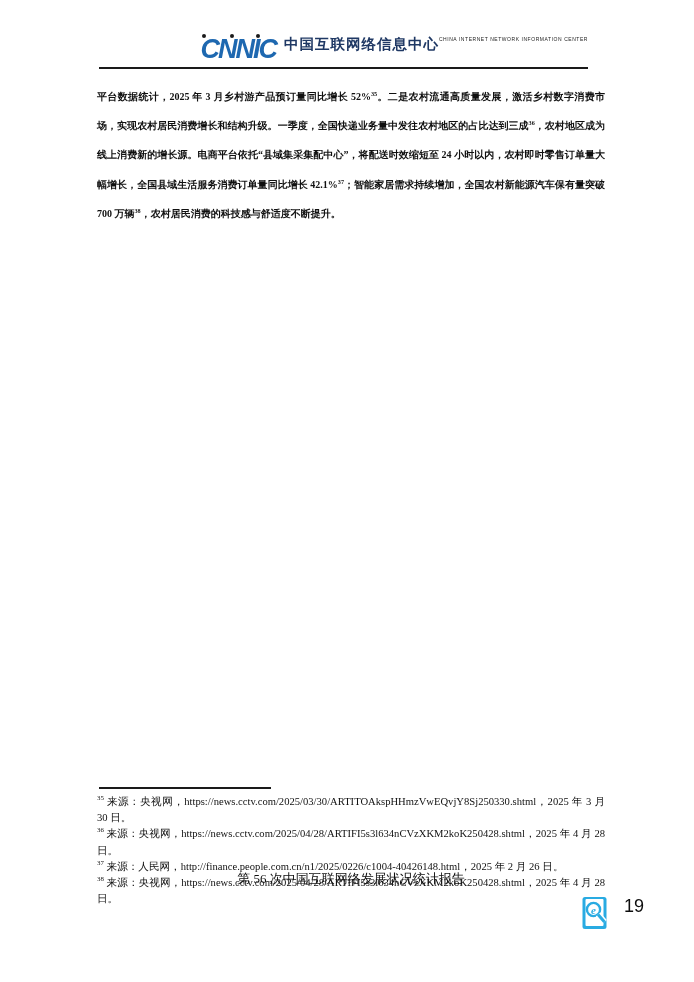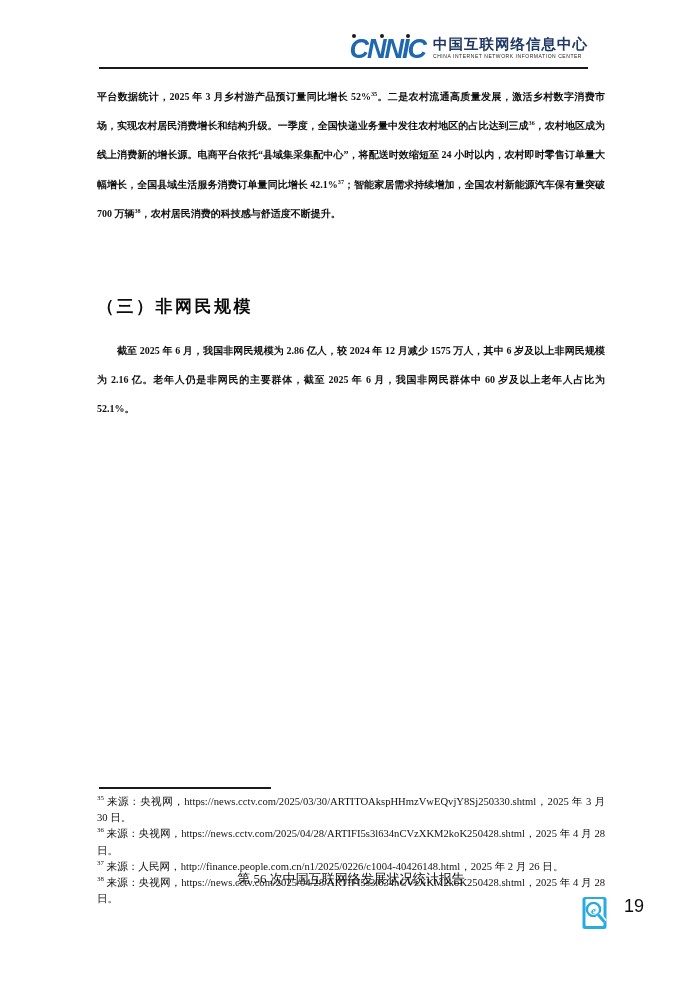--- a/index.html
+++ b/index.html
@@ -20,21 +20,21 @@
   .logo-acronym {
     font-family:"Liberation Sans","DejaVu Sans",sans-serif;
     font-weight:bold; font-style:italic;
     font-size:27px; line-height:26px;
     letter-spacing:-2px;
     color:#1e68b0;
     position:relative;
     padding-right:8px;
   }
   .logo-dot { position:absolute; width:4px; height:4px; border-radius:50%; background:#1a1a1a; }
-  .logo-names { display:flex; flex-direction:column; }
+  .logo-names { display:flex; flex-direction:row; }
   .org-name-cn {
     font-size:14.5px; line-height:17px; font-weight:600;
     color:#1f3864; letter-spacing:1px; white-space:nowrap;
   }
   .org-name-en {
     font-family:"Liberation Sans","DejaVu Sans",sans-serif;
     font-size:5px; line-height:7px; letter-spacing:0.55px;
     color:#222222; white-space:nowrap;
   }
   .header-rule { position:absolute; top:67px; left:99px; width:489px; height:2px; background:#1a1a1a; }
@@ -91,23 +91,21 @@
     </div>
     <div class="logo-names">
       <span class="org-name-cn">中国互联网络信息中心</span>
       <span class="org-name-en">CHINA INTERNET NETWORK INFORMATION CENTER</span>
     </div>
   </div>
   <div class="header-rule"></div>
 
   <p class="para" style="top:82px;"><span>平台数据统计，2025 年 3 月乡村游产品预订量同比增长 52%</span><sup>35</sup><span>。</span><b>二是</b><span>农村流通高质量发展，激活乡村数字消费市场，实现农村居民消费增长和结构升级。一季度，全国快递业务量中发往农村地区的占比达到三成</span><sup>36</sup><span>，农村地区成为线上消费新的增长源。电商平台依托“县域集采集配中心”，将配送时效缩短至 24 小时以内，农村即时零售订单量大幅增长，全国县域生活服务消费订单量同比增长 42.1%</span><sup>37</sup><span>；智能家居需求持续增加，全国农村新能源汽车保有量突破 700 万辆</span><sup>38</sup><span>，农村居民消费的科技感与舒适度不断提升。</span></p>
 
-  <h3 class="section-heading">（三）非网民规模</h3>
 
-  <p class="para indent" style="top:336px;">截至 2025 年 6 月，我国非网民规模为 2.86 亿人，较 2024 年 12 月减少 1575 万人，其中 6 岁及以上非网民规模为 2.16 亿。老年人仍是非网民的主要群体，截至 2025 年 6 月，我国非网民群体中 60 岁及以上老年人占比为 52.1%。</p>
 
 
   <div class="footnote-rule"></div>
   <div class="footnotes">
     <p class="footnote"><sup>35</sup> <span>来源：央视网，https://news.cctv.com/2025/03/30/ARTITOAkspHHmzVwEQvjY8Sj250330.shtml，2025 年 3 月 30 日。</span></p>
     <p class="footnote"><sup>36</sup> <span>来源：央视网，https://news.cctv.com/2025/04/28/ARTIFI5s3l634nCVzXKM2koK250428.shtml，2025 年 4 月 28 日。</span></p>
     <p class="footnote"><sup>37</sup> <span>来源：人民网，http://finance.people.com.cn/n1/2025/0226/c1004-40426148.html，2025 年 2 月 26 日。</span></p>
     <p class="footnote"><sup>38</sup> <span>来源：央视网，https://news.cctv.com/2025/04/28/ARTIFI5s3l634nCVzXKM2koK250428.shtml，2025 年 4 月 28 日。</span></p>
   </div>
 

